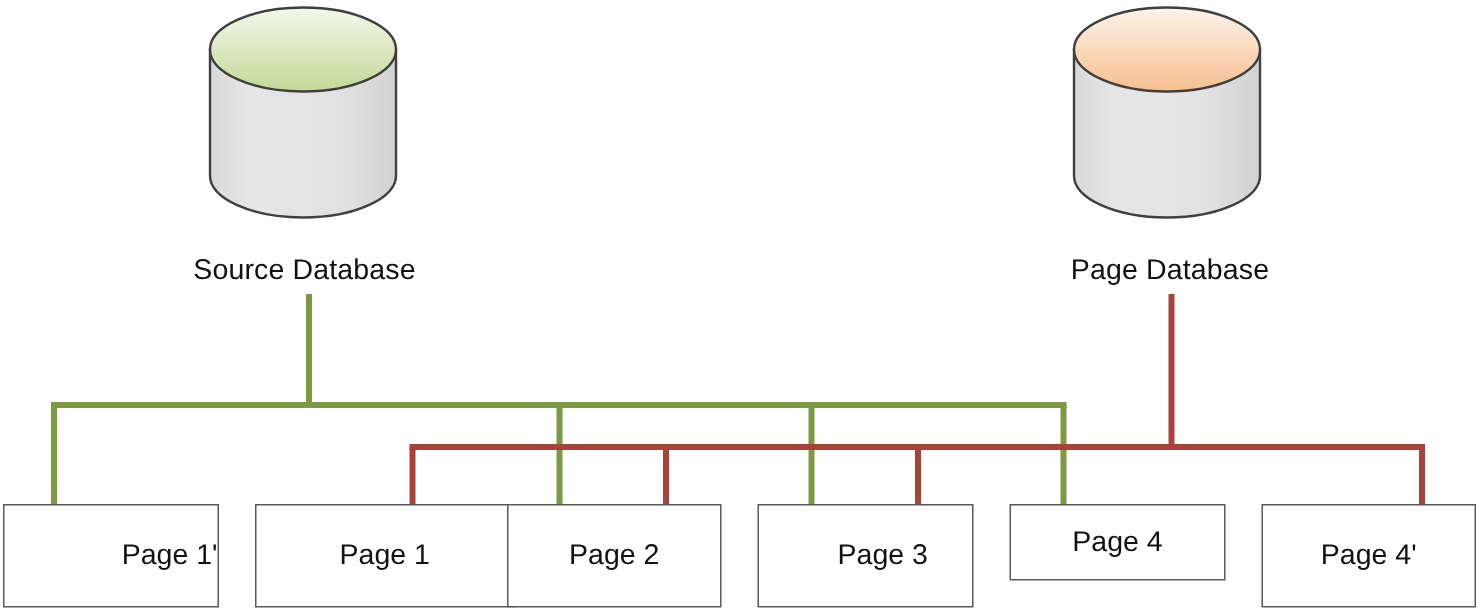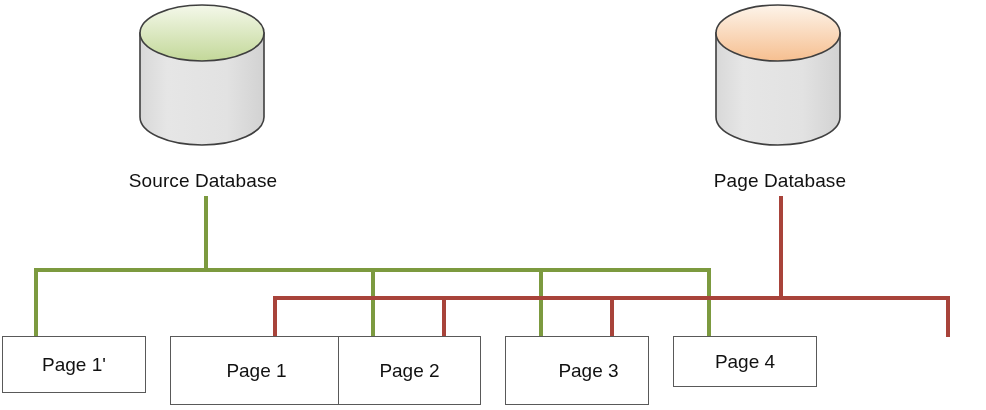--- a/index.html
+++ b/index.html
@@ -94,29 +94,32 @@
       <line x1="275" y1="298" x2="275" y2="337"></line>
       <line x1="444" y1="298" x2="444" y2="337"></line>
       <line x1="612" y1="298" x2="612" y2="337"></line>
       <line x1="948" y1="298" x2="948" y2="337"></line>
     </g>
   </svg>
 
   <div class="db-label" style="left:113px; top:170px; width:180px;">Source Database</div>
   <div class="db-label" style="left:690px; top:170px; width:180px;">Page Database</div>
 
-  <div class="page-box" style="left:2px; top:336px; width:144px; height:57px;">
+  <div class="page-box" style="left:2px; top:336px; width:144px; height:69px;justify-content:flex-end;">
     <span>Page 1'</span>
   </div>
   <div class="page-box" style="left:170px; top:336px; width:173px; height:69px;text-align:center;">
     <span>Page 1</span>
   </div>
   <div class="page-box" style="left:338px; top:336px; width:143px; height:69px;">
     <span>Page 2</span>
   </div>
   <div class="page-box" style="left:505px; top:336px; width:144px; height:69px;padding-left:23px;">
     <span>Page 3</span>
   </div>
   <div class="page-box" style="left:673px; top:336px; width:144px; height:51px;">
     <span>Page 4</span>
   </div>
+  <div class="page-box" style="left:841px; top:336px; width:143px; height:69px;">
+    <span>Page 4'</span>
+  </div>
 
 </div>
 
 </body></html>

